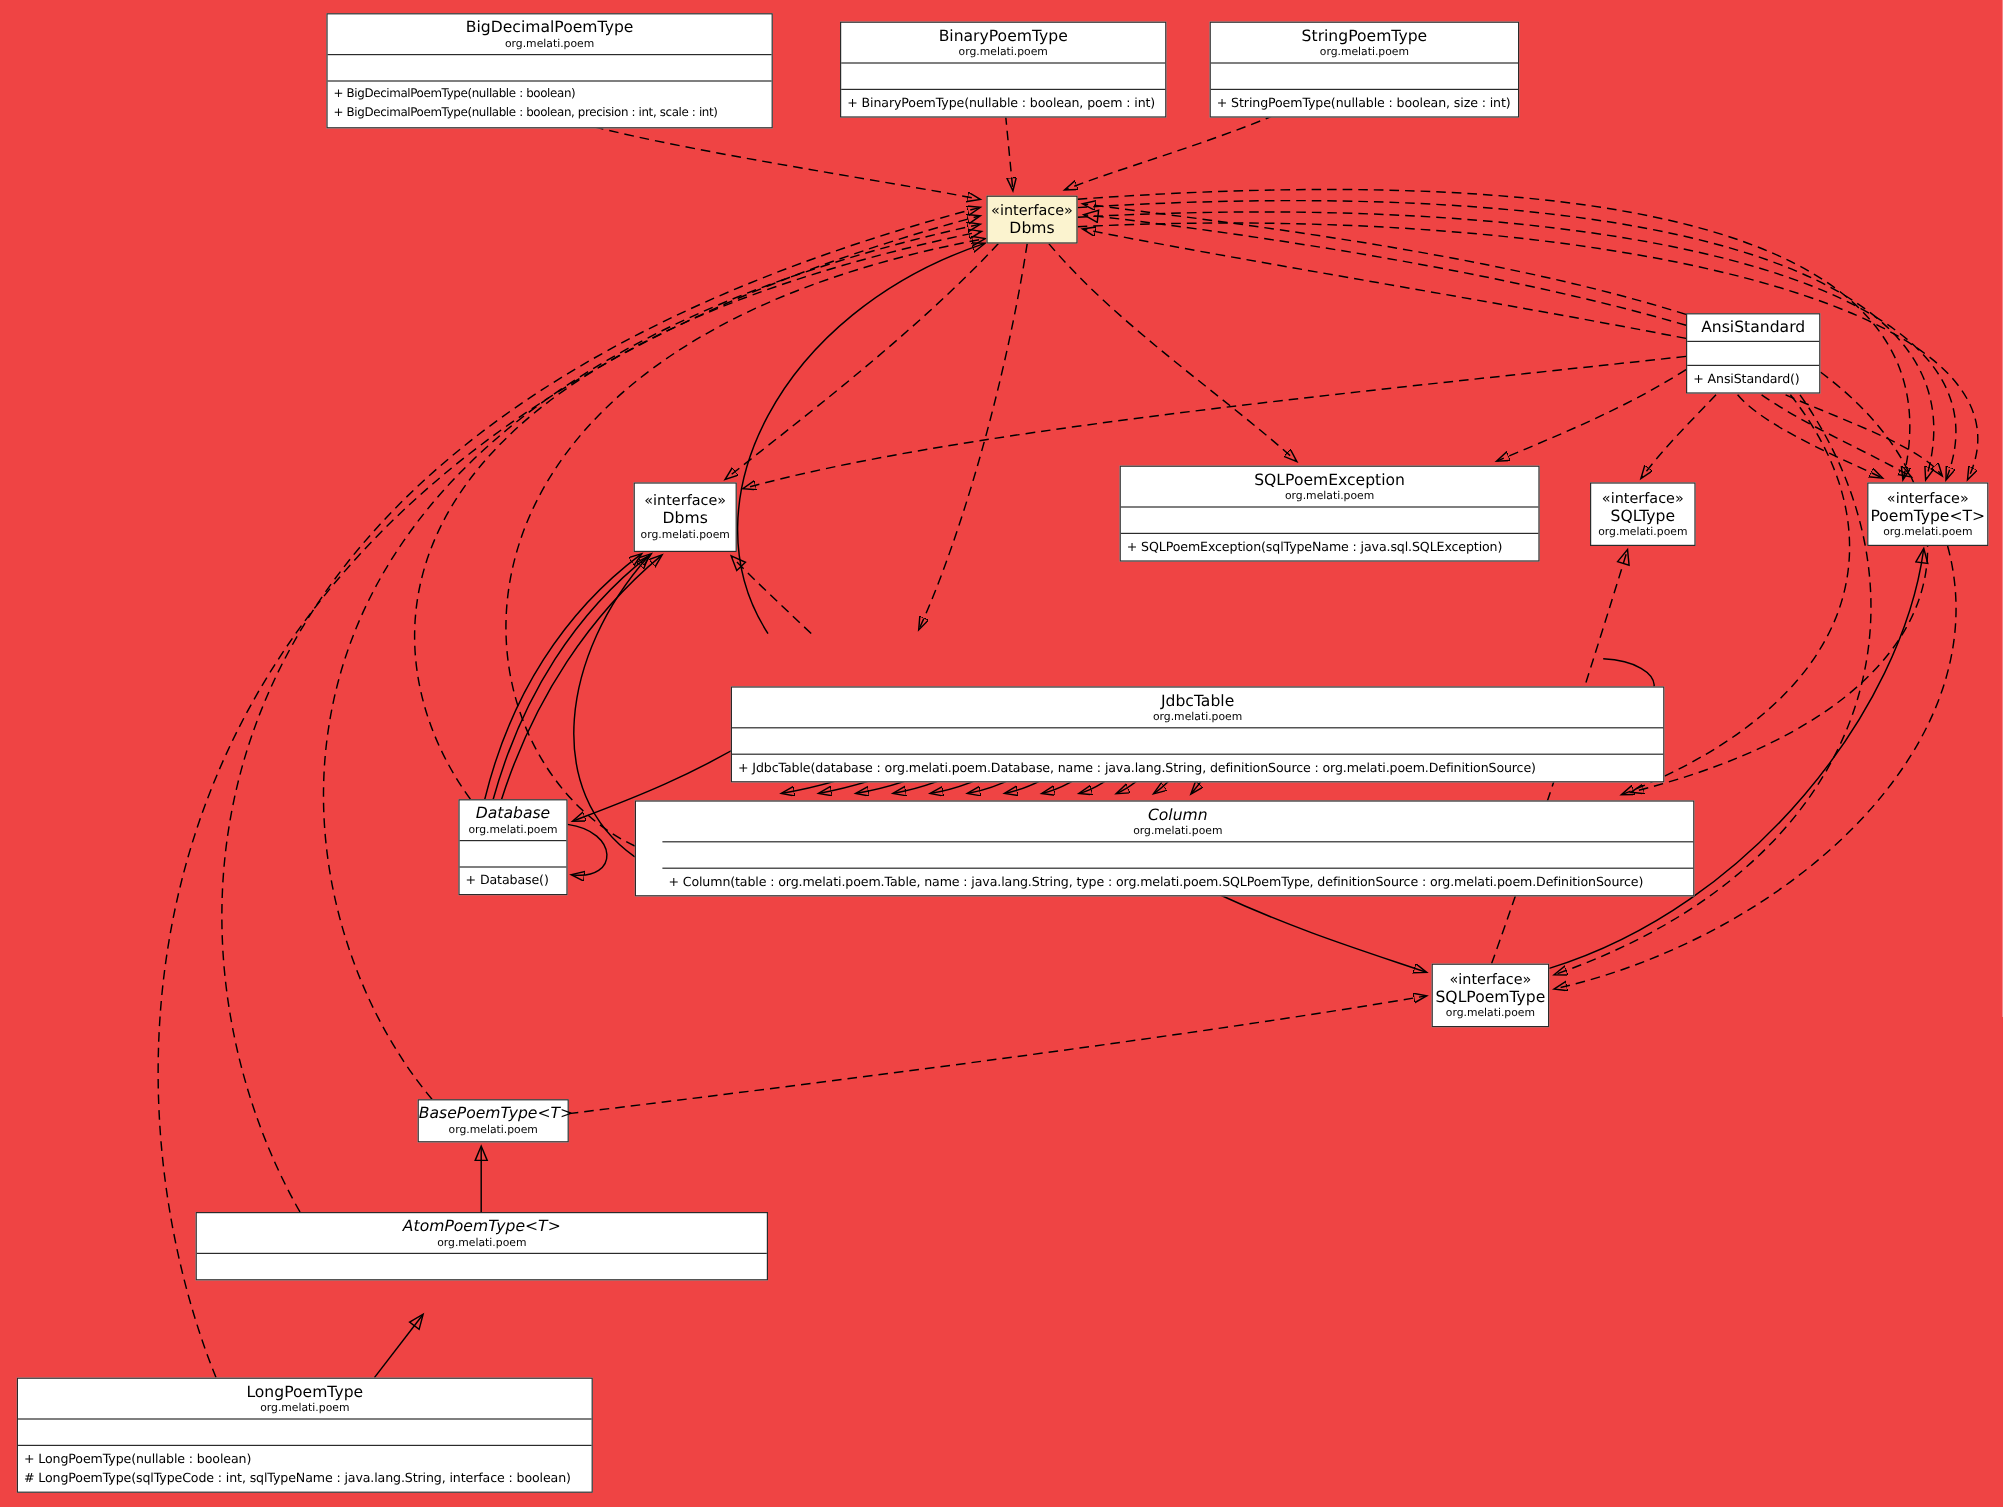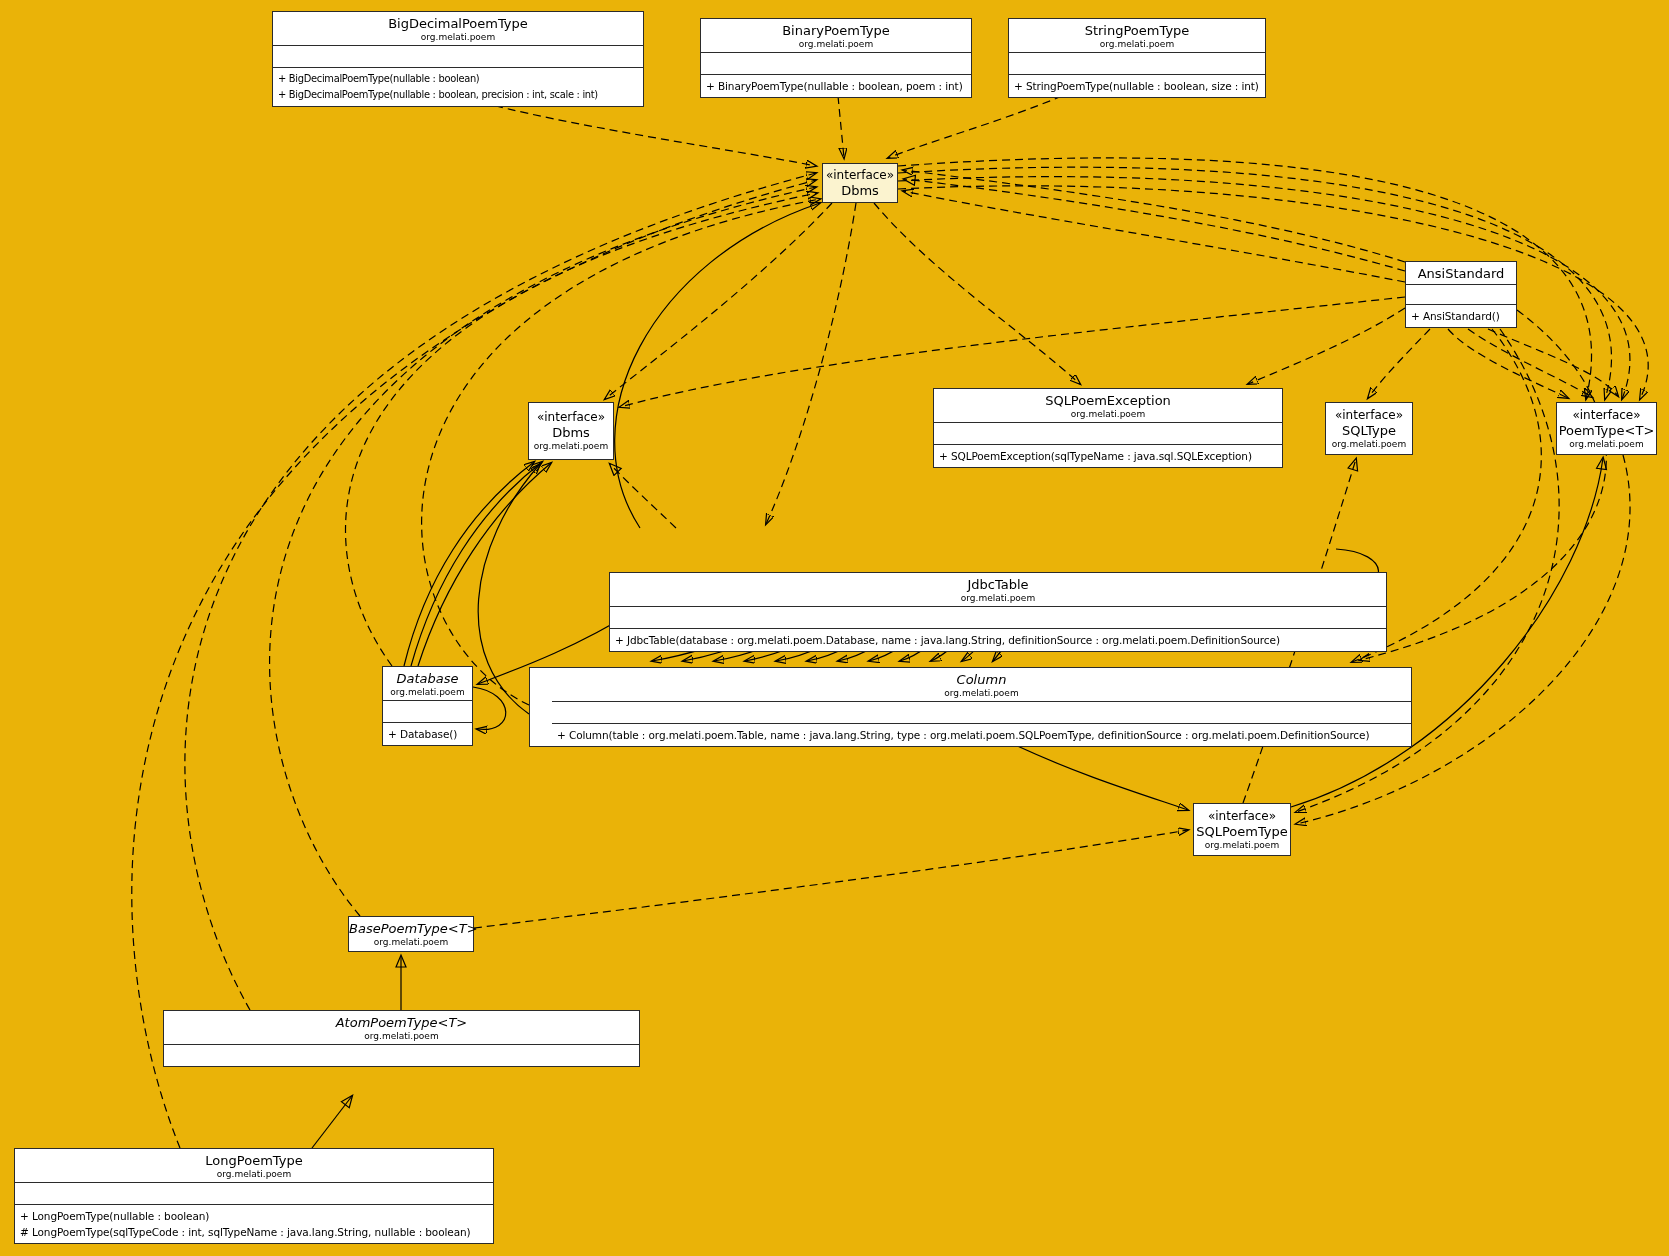--- a/index.html
+++ b/index.html
@@ -1,16 +1,16 @@
 <!DOCTYPE html>
 <html><head>
 <meta charset="utf-8">
 <style>
   html,body{margin:0;padding:0;background:#ffffff;}
-  #canvas{position:relative;width:1669px;height:1256px;background:#eab308;overflow:hidden;
+  #canvas{position:relative;width:1669px;height:1256px;background:#ef4444;overflow:hidden;
           font-family:"DejaVu Sans", sans-serif;color:#000;}
   #edges{position:absolute;left:0;top:0;z-index:1;}
   #edges path{fill:none;stroke:#000;stroke-width:1.2px;}
   #edges path.d{stroke-dasharray:8 5;}
   .uml{position:absolute;z-index:2;background:#ffffff;border:1.6px solid #2b2b2b;
        box-sizing:border-box;}
   .uml.iface{background:#fbf3cf;}
   .t{text-align:center;padding:3px 4px 2px;}
   .st{font-size:12px;line-height:14px;}
   .nm{font-size:13px;line-height:17px;}
@@ -242,17 +242,17 @@
   </div>
 
   <div class="uml" style="left:14px;top:1148px;width:480px;">
     <div class="t">
       <div class="nm">LongPoemType</div>
       <div class="pk">org.melati.poem</div>
     </div>
     <div class="attrs"></div>
     <div class="ms">
       <div>+ LongPoemType(nullable : boolean)</div>
-      <div># LongPoemType(sqlTypeCode : int, sqlTypeName : java.lang.String, nullable : boolean)</div>
+      <div># LongPoemType(sqlTypeCode : int, sqlTypeName : java.lang.String, interface : boolean)</div>
     </div>
   </div>
 
 </div>
 
 </body></html>

